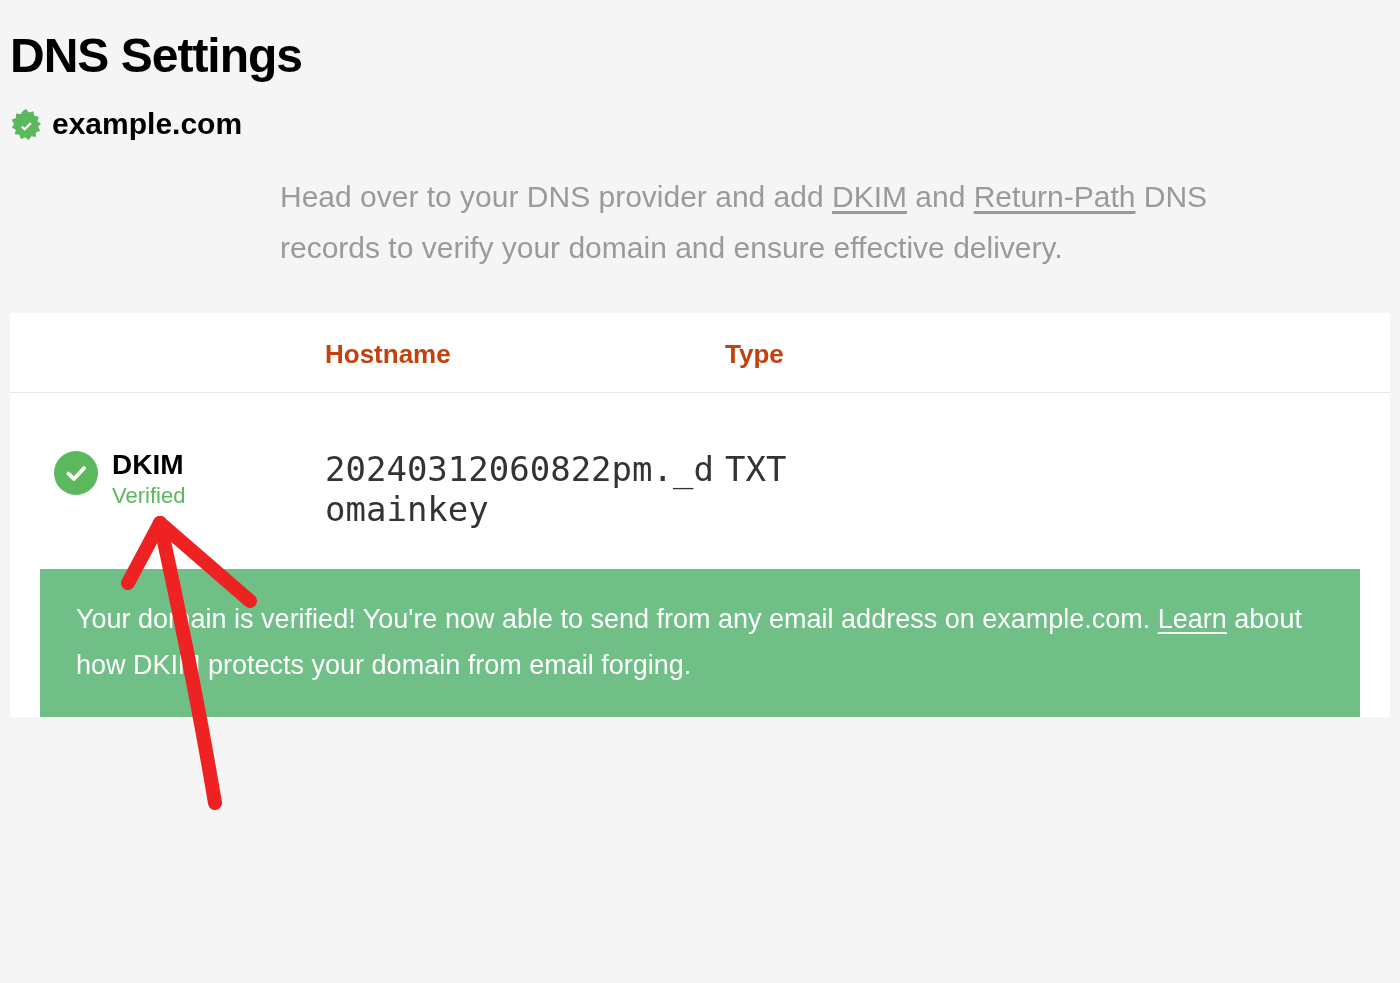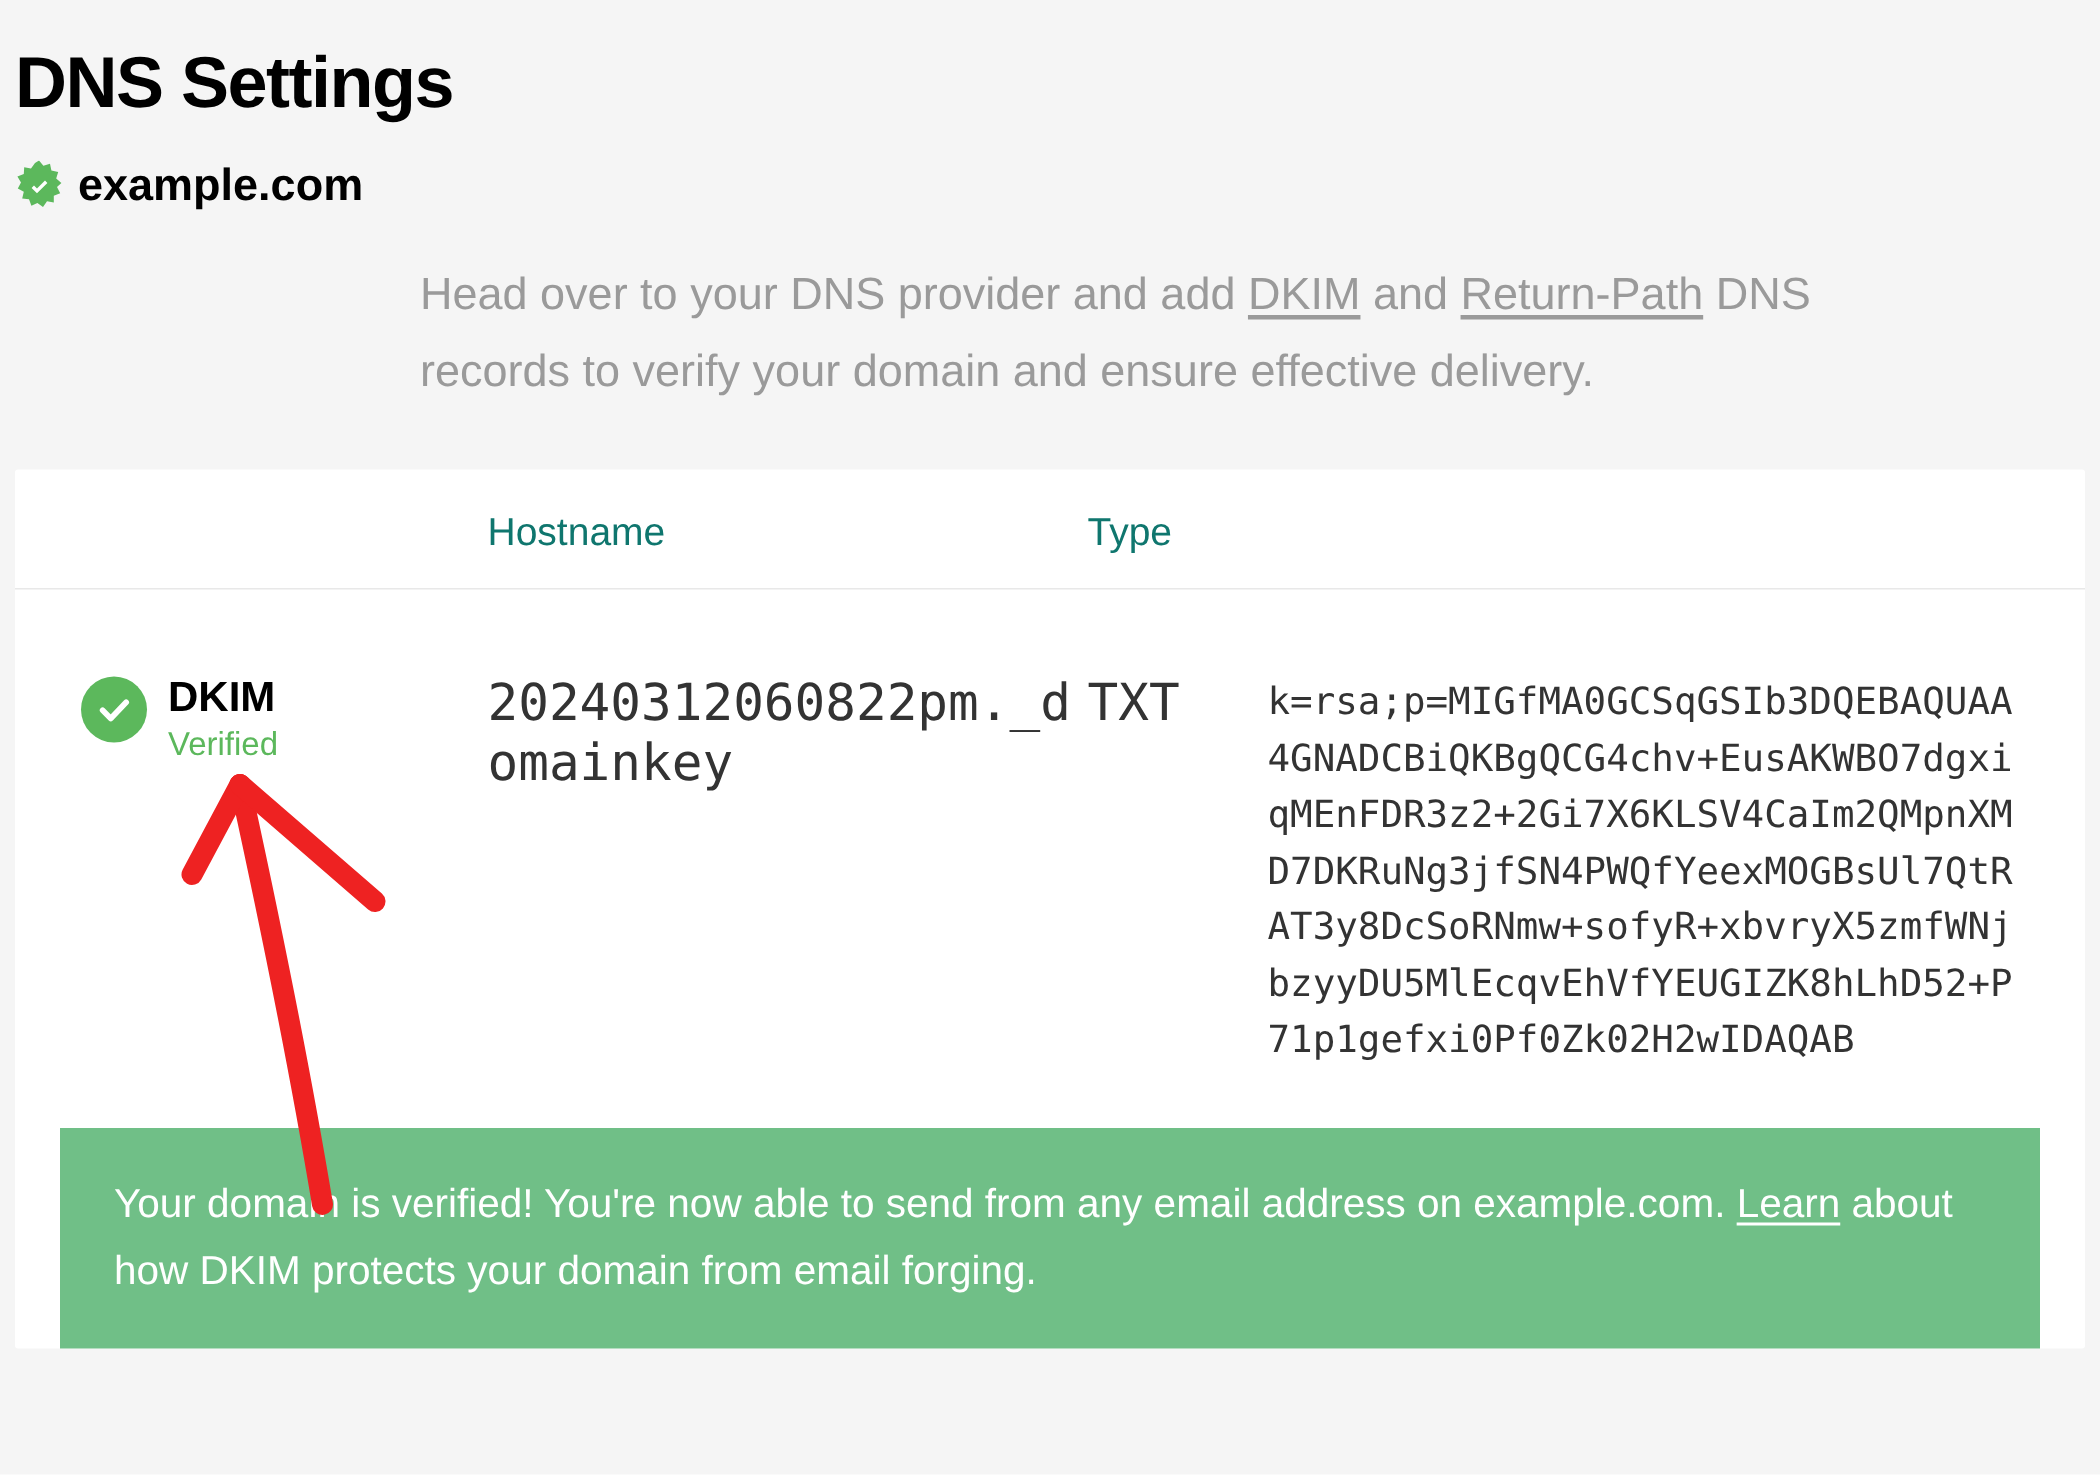--- a/index.html
+++ b/index.html
@@ -18,21 +18,21 @@
     .page-title {
       font-size: 48px;
       font-weight: 700;
       color: #000;
       letter-spacing: -1px;
       margin-bottom: 24px;
       margin-top: 18px;
     }
     .domain-row {
       display: flex;
-      align-items: flex-start;
+      align-items: flex-end;
       gap: 10px;
       margin-bottom: 30px;
     }
     .verified-burst {
       width: 32px;
       height: 32px;
       position: relative;
       display: flex;
       align-items: center;
       justify-content: center;
@@ -65,22 +65,22 @@
       display: flex;
       padding: 26px 0 22px 0;
       border-bottom: 1px solid #e8e8e8;
     }
     .col-status { width: 315px; padding-left: 44px; }
     .col-host { width: 400px; }
     .col-type { width: 120px; }
     .col-value { flex: 1; padding-right: 40px; }
     .th {
       font-size: 26px;
-      color: #0f766e;
-      font-weight: 400;
+      color: #c2410c;
+      font-weight: 700;
     }
     .table-body {
       display: flex;
       padding: 56px 0 40px 0;
       align-items: flex-start;
     }
     .record-status {
       display: flex;
       align-items: flex-start;
       gap: 14px;
@@ -177,21 +177,20 @@
           </svg>
         </span>
         <div>
           <div class="record-title">DKIM</div>
           <div class="record-sub">Verified</div>
         </div>
       </div>
     </div>
     <div class="col-host record-host">20240312060822pm._domainkey</div>
     <div class="col-type record-type">TXT</div>
-    <div class="col-value record-value">k=rsa;p=MIGfMA0GCSqGSIb3DQEBAQUAA4GNADCBiQKBgQCG4chv+EusAKWBO7dgxiqMEnFDR3z2+2Gi7X6KLSV4CaIm2QMpnXMD7DKRuNg3jfSN4PWQfYeexMOGBsUl7QtRAT3y8DcSoRNmw+sofyR+xbvryX5zmfWNjbzyyDU5MlEcqvEhVfYEUGIZK8hLhD52+P71p1gefxi0Pf0Zk02H2wIDAQAB</div>
   </div>
 
   <svg class="annotation-arrow" viewBox="0 0 200 320">
     <path d="M 95 300 Q 75 180 40 20" stroke="#e22" stroke-width="14" fill="none" stroke-linecap="round"></path>
     <path d="M 40 20 L 8 80" stroke="#e22" stroke-width="14" fill="none" stroke-linecap="round"></path>
     <path d="M 40 20 L 130 98" stroke="#e22" stroke-width="14" fill="none" stroke-linecap="round"></path>
   </svg>
 
   <div class="success-banner">
     <span>Your domain is verified! You're now able to send from any email address on example.com. </span><a href="#">Learn</a><span> about how DKIM protects your domain from email forging.</span>

